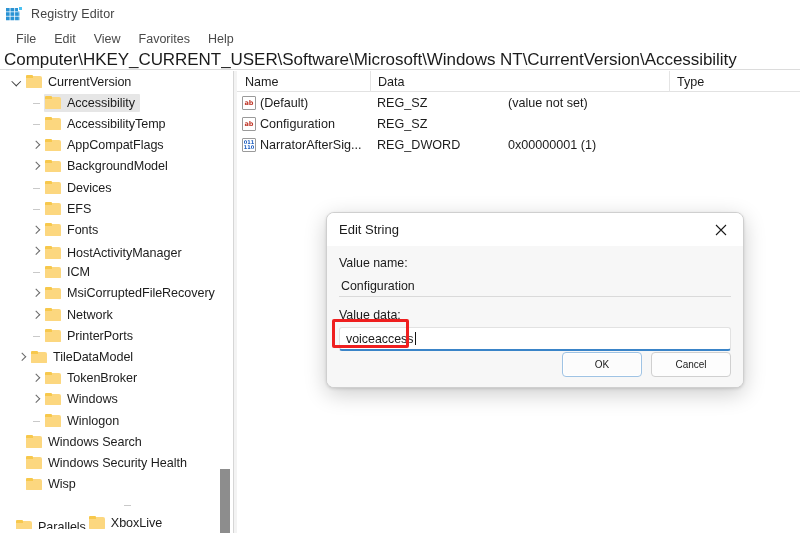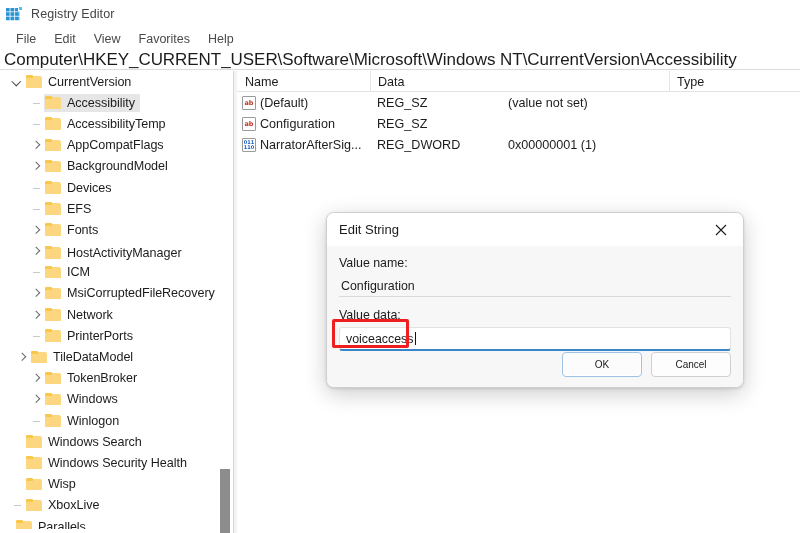--- a/index.html
+++ b/index.html
@@ -600,21 +600,21 @@
           <div class="chev"></div>
           <div class="tree-label-bg">
             <div class="folder">
               <div class="back"></div>
               <div class="tab"></div>
               <div class="front"></div>
             </div>
             <span class="tree-label">Wisp</span>
           </div>
         </div>
-        <div class="tree-row" style="padding-left: 10px;">
+        <div class="tree-row" style="padding-left: 22px; flex-direction: column;">
           <div class="chev leafline"></div>
           <div class="tree-label-bg">
             <div class="folder">
               <div class="back"></div>
               <div class="tab"></div>
               <div class="front"></div>
             </div>
             <span class="tree-label">XboxLive</span>
           </div>
         </div>

